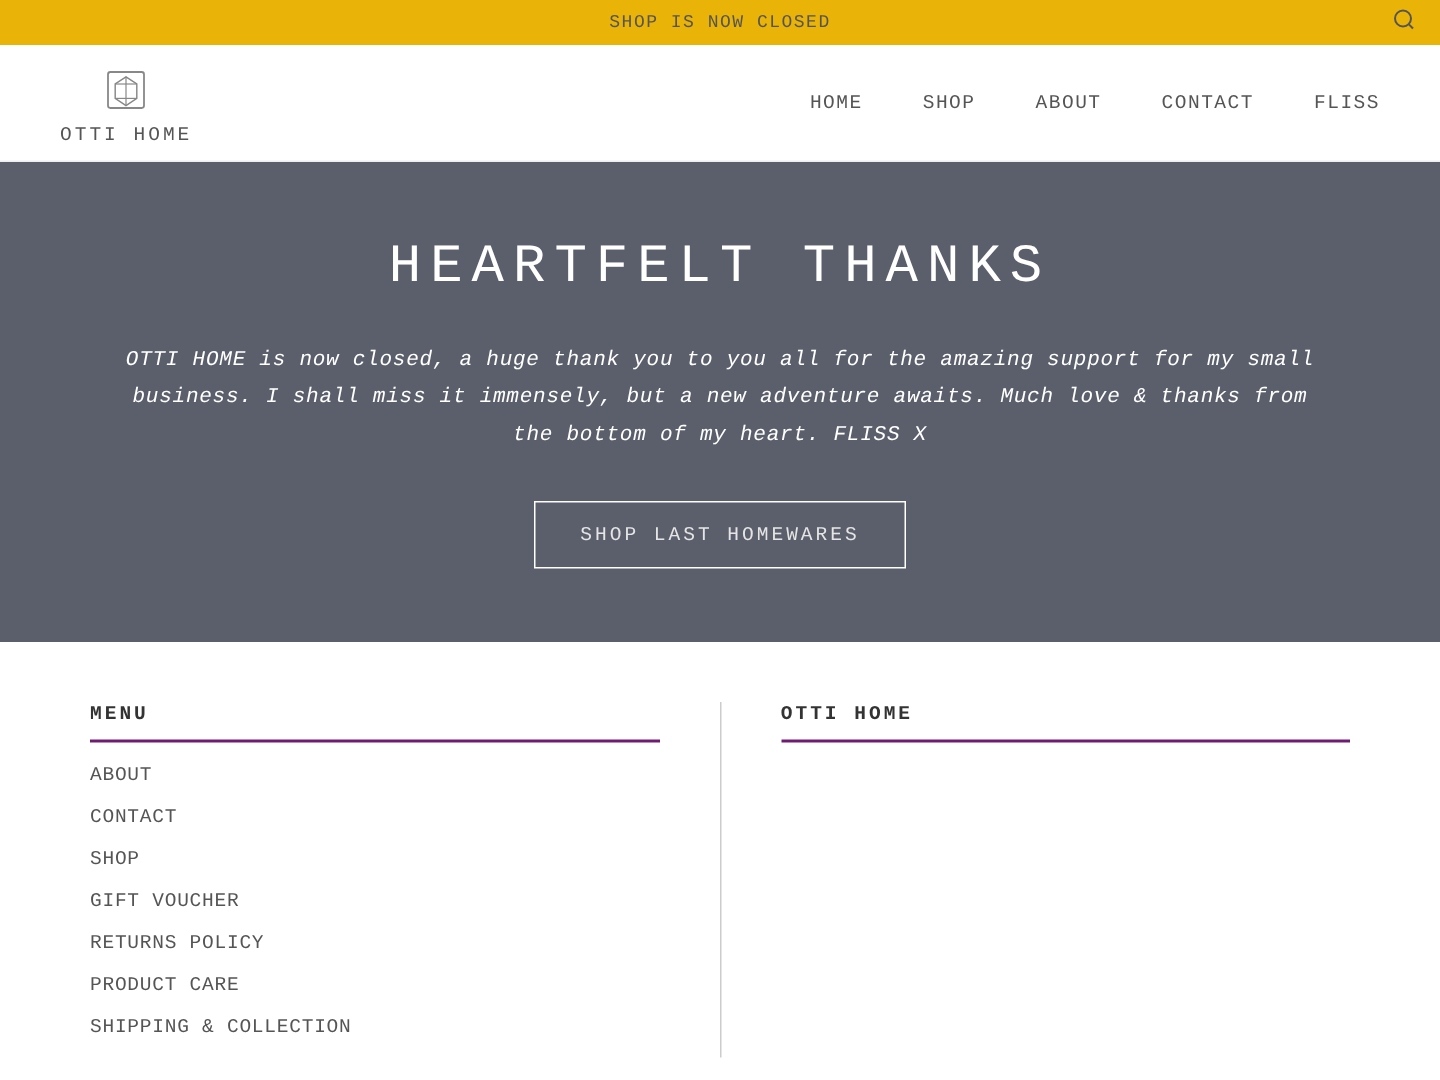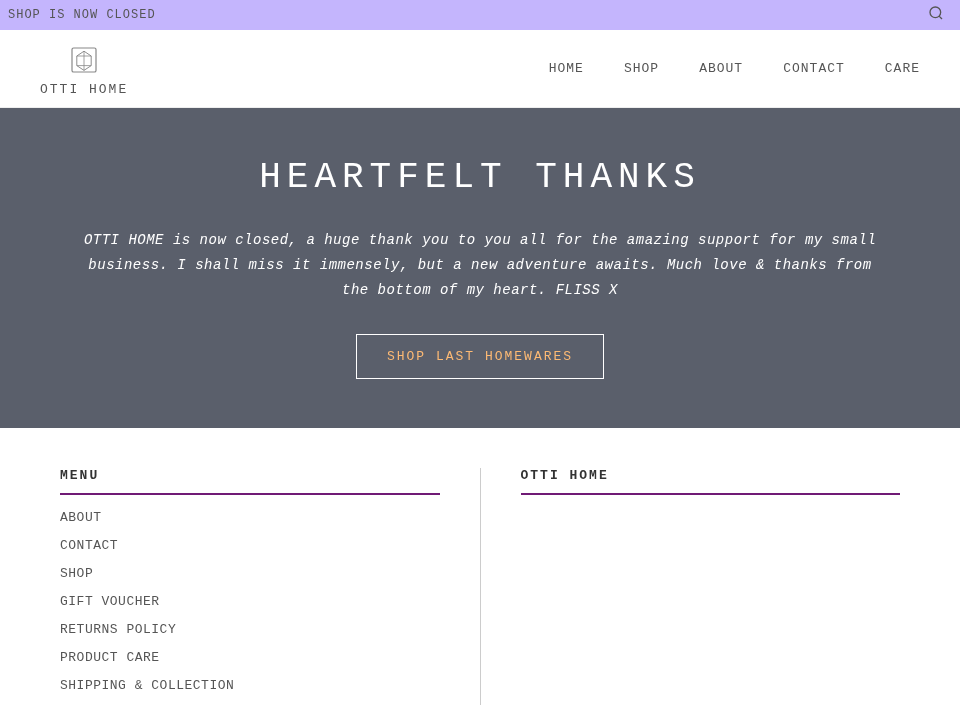--- a/index.html
+++ b/index.html
@@ -1,20 +1,21 @@
 <!DOCTYPE html>
 <html><head>
   <meta charset="utf-8">
   <style>
     * { margin: 0; padding: 0; box-sizing: border-box; }
     body { font-family: 'Courier New', Courier, monospace; font-size: 14px; background: #fff; width: 960px; }
 
     
     .announcement-bar {
-      background: #c4b5fd;
+      background: #eab308;
+      text-align: center;
       padding: 8px;
       font-size: 12px;
       letter-spacing: 1px;
       color: #555;
       position: relative;
     }
     .announcement-bar .search-icon-wrap {
       position: absolute;
       right: 16px;
       top: 50%;
@@ -77,21 +78,21 @@
       line-height: 1.8;
       letter-spacing: 0.5px;
       max-width: 820px;
       margin: 0 auto 30px;
       font-style: italic;
     }
     .shop-btn {
       display: inline-block;
       border: 1px solid #fff;
       padding: 14px 30px;
-      color: #fdba74;
+      color: #e5e5e5;
       font-size: 13px;
       letter-spacing: 2px;
       cursor: pointer;
       background: transparent;
       font-family: 'Courier New', Courier, monospace;
       text-decoration: none;
     }
 
     
     .footer-main {
@@ -160,21 +161,21 @@
       <line x1="16" y1="20" x2="34" y2="20" stroke="#888" stroke-width="1"></line>
       <line x1="16" y1="32" x2="34" y2="32" stroke="#888" stroke-width="1"></line>
     </svg>
     <span class="logo-text">OTTI HOME</span>
   </div>
   <nav>
     <a>HOME</a>
     <a>SHOP</a>
     <a>ABOUT</a>
     <a>CONTACT</a>
-    <a>CARE</a>
+    <a>FLISS</a>
   </nav>
 </header>
 
 <section class="hero">
   <h1>HEARTFELT  THANKS</h1>
   <p>OTTI HOME is now closed, a huge thank you to you all for the amazing support for my small business. I shall miss it immensely, but a new adventure awaits. Much love &amp; thanks from the bottom of my heart. FLISS X</p>
   <a class="shop-btn">SHOP LAST HOMEWARES</a>
 </section>
 
 <div class="footer-main">

